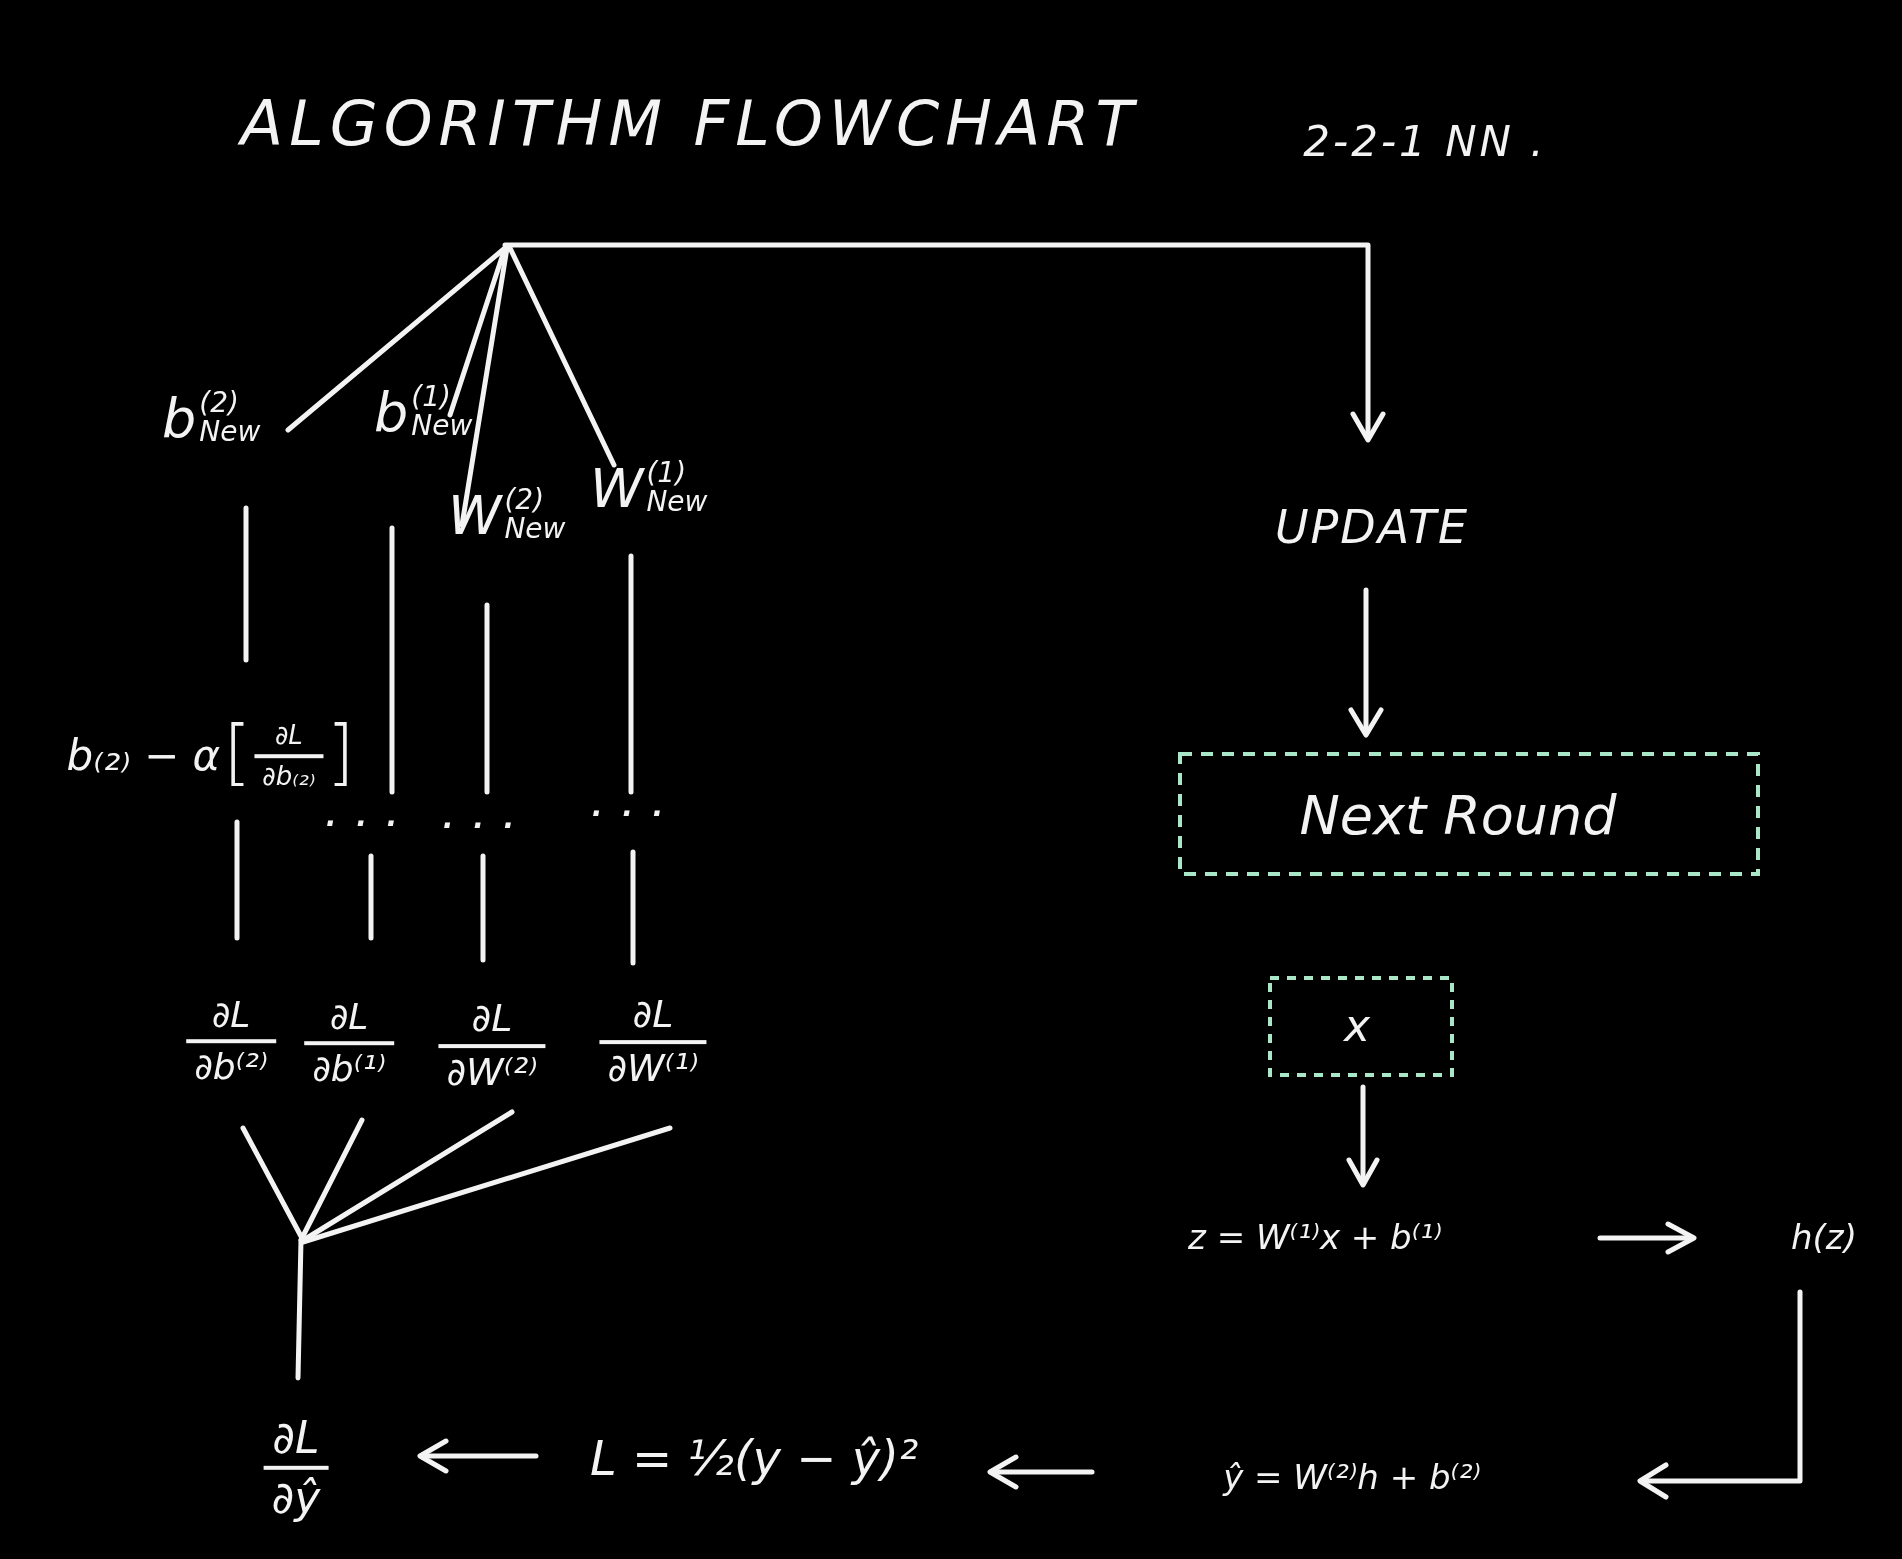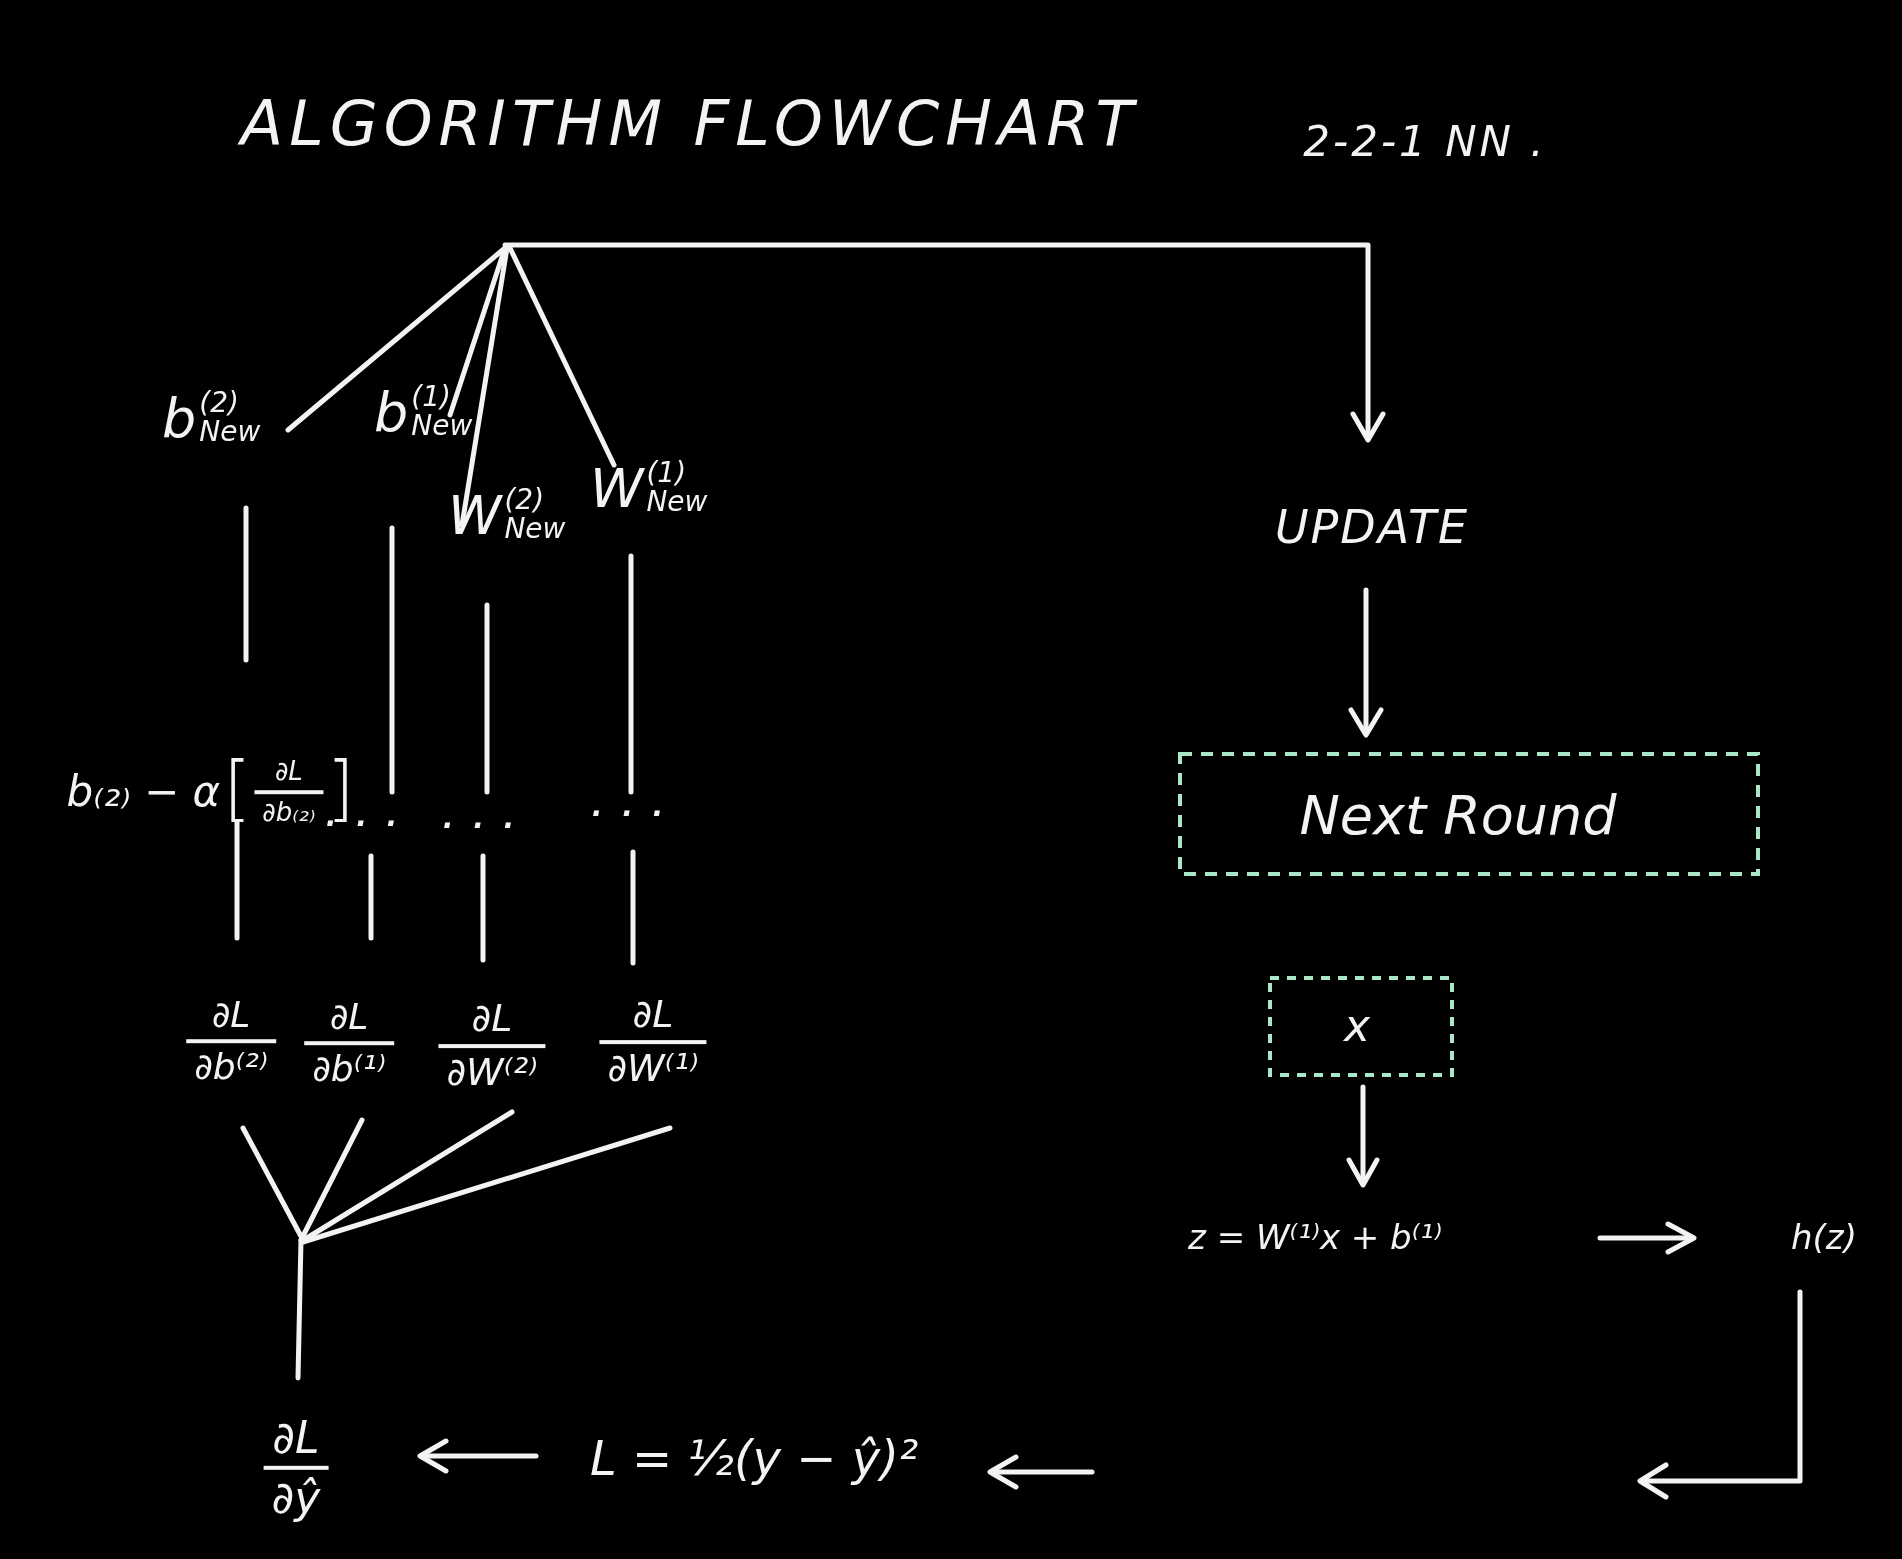--- a/index.html
+++ b/index.html
@@ -135,21 +135,21 @@
     </span>
   </div>
   <div class="param" style="left:590px;top:462px">
     <span class="base">W</span>
     <span class="scripts">
       <span class="sup">(1)</span>
       <span class="sub">New</span>
     </span>
   </div>
 
-  <div class="txt expr" style="left:212px;top:792px">
+  <div class="txt expr" style="left:212px;top:756px">
     <span>b₍₂₎ − α</span>
     <span class="bracket">[</span>
     <span class="frac">
       <span class="num">∂L</span>
       <span class="den">∂b₍₂₎</span>
     </span>
     <span class="bracket">]</span>
   </div>
 
   <div class="txt dots" style="left:363px;top:824px">· · ·</div>
@@ -172,20 +172,21 @@
     <span class="num">∂L</span>
     <span class="den">∂W⁽¹⁾</span>
   </div>
 
   <div class="txt frac lossgrad" style="left:296px;top:1468px">
     <span class="num">∂L</span>
     <span class="den">∂ŷ</span>
   </div>
 
   <div class="txt eq-loss" style="left:754px;top:1458px">L = ½(y − ŷ)²</div>
+  <div class="txt eq" style="left:1352px;top:1478px">ŷ = W⁽²⁾h + b⁽²⁾</div>
   <div class="txt eq" style="left:1315px;top:1238px">z = W⁽¹⁾x + b⁽¹⁾</div>
   <div class="txt eq" style="left:1824px;top:1238px">h(z)</div>
   <div class="txt xlabel" style="left:1357px;top:1026px">x</div>
 
   <div class="txt update" style="left:1372px;top:527px">UPDATE</div>
   <div class="txt nextround" style="left:1458px;top:816px">Next Round</div>
 
 </div>
 
 </body></html>

